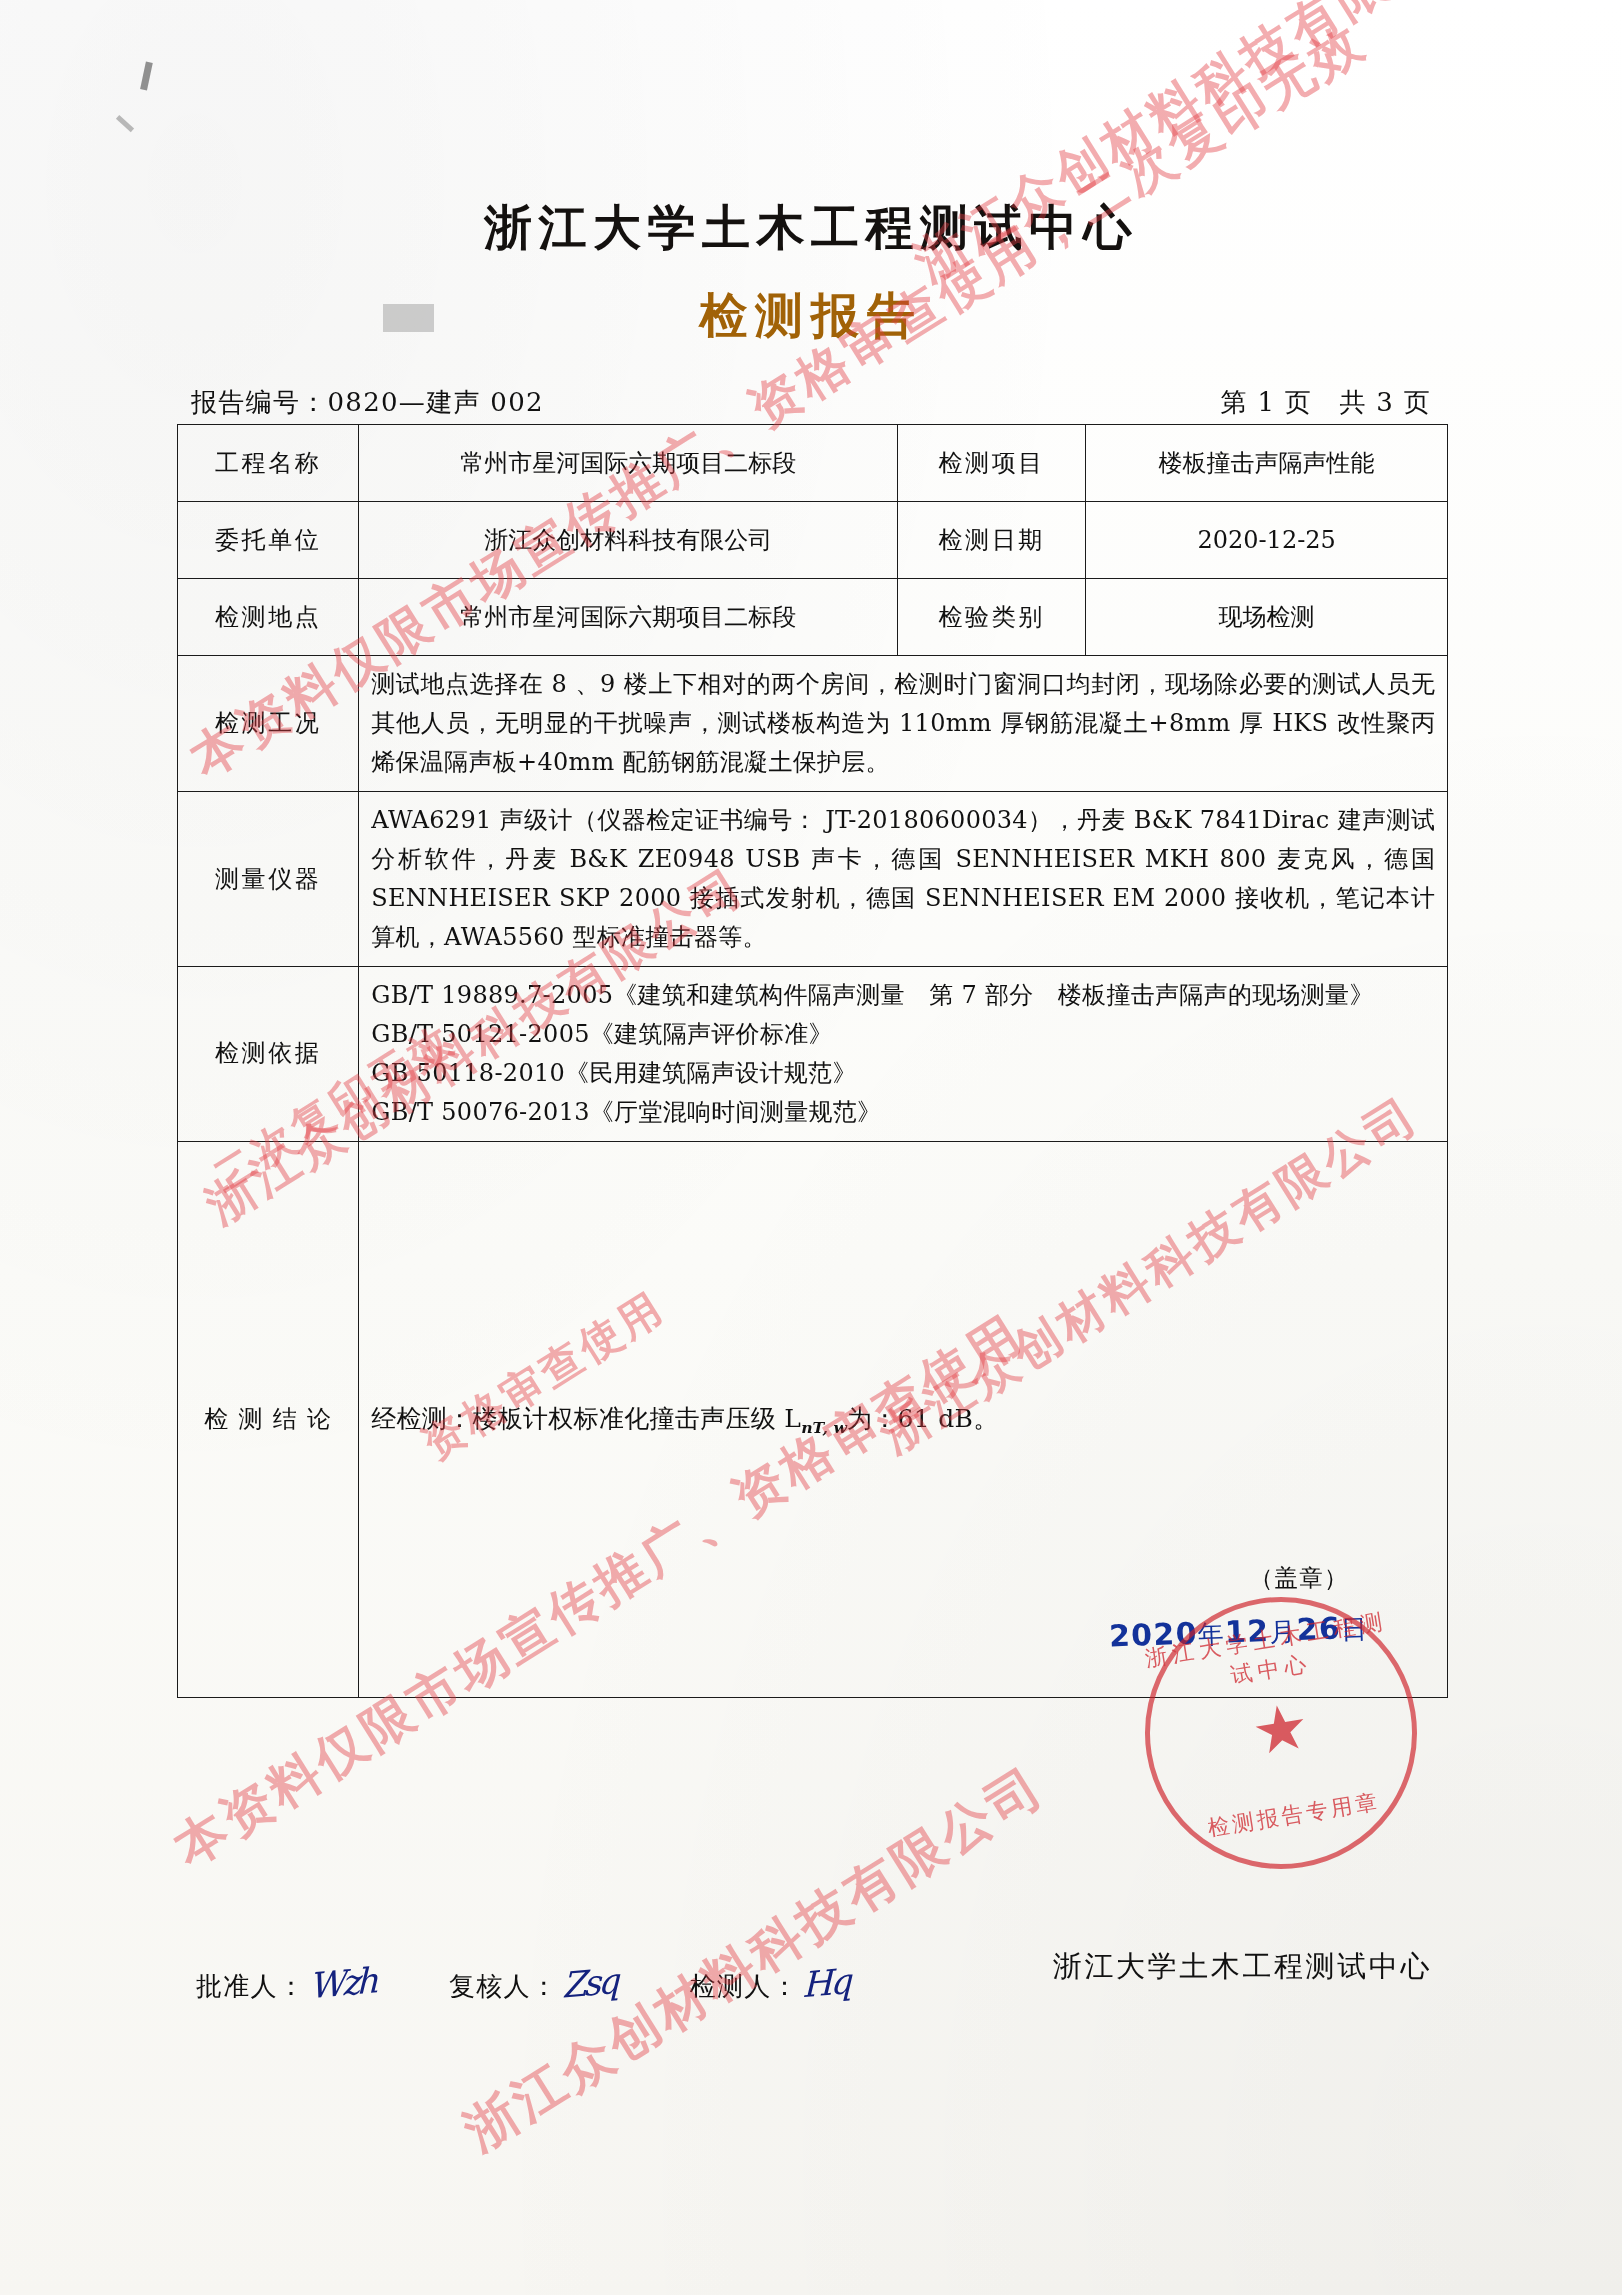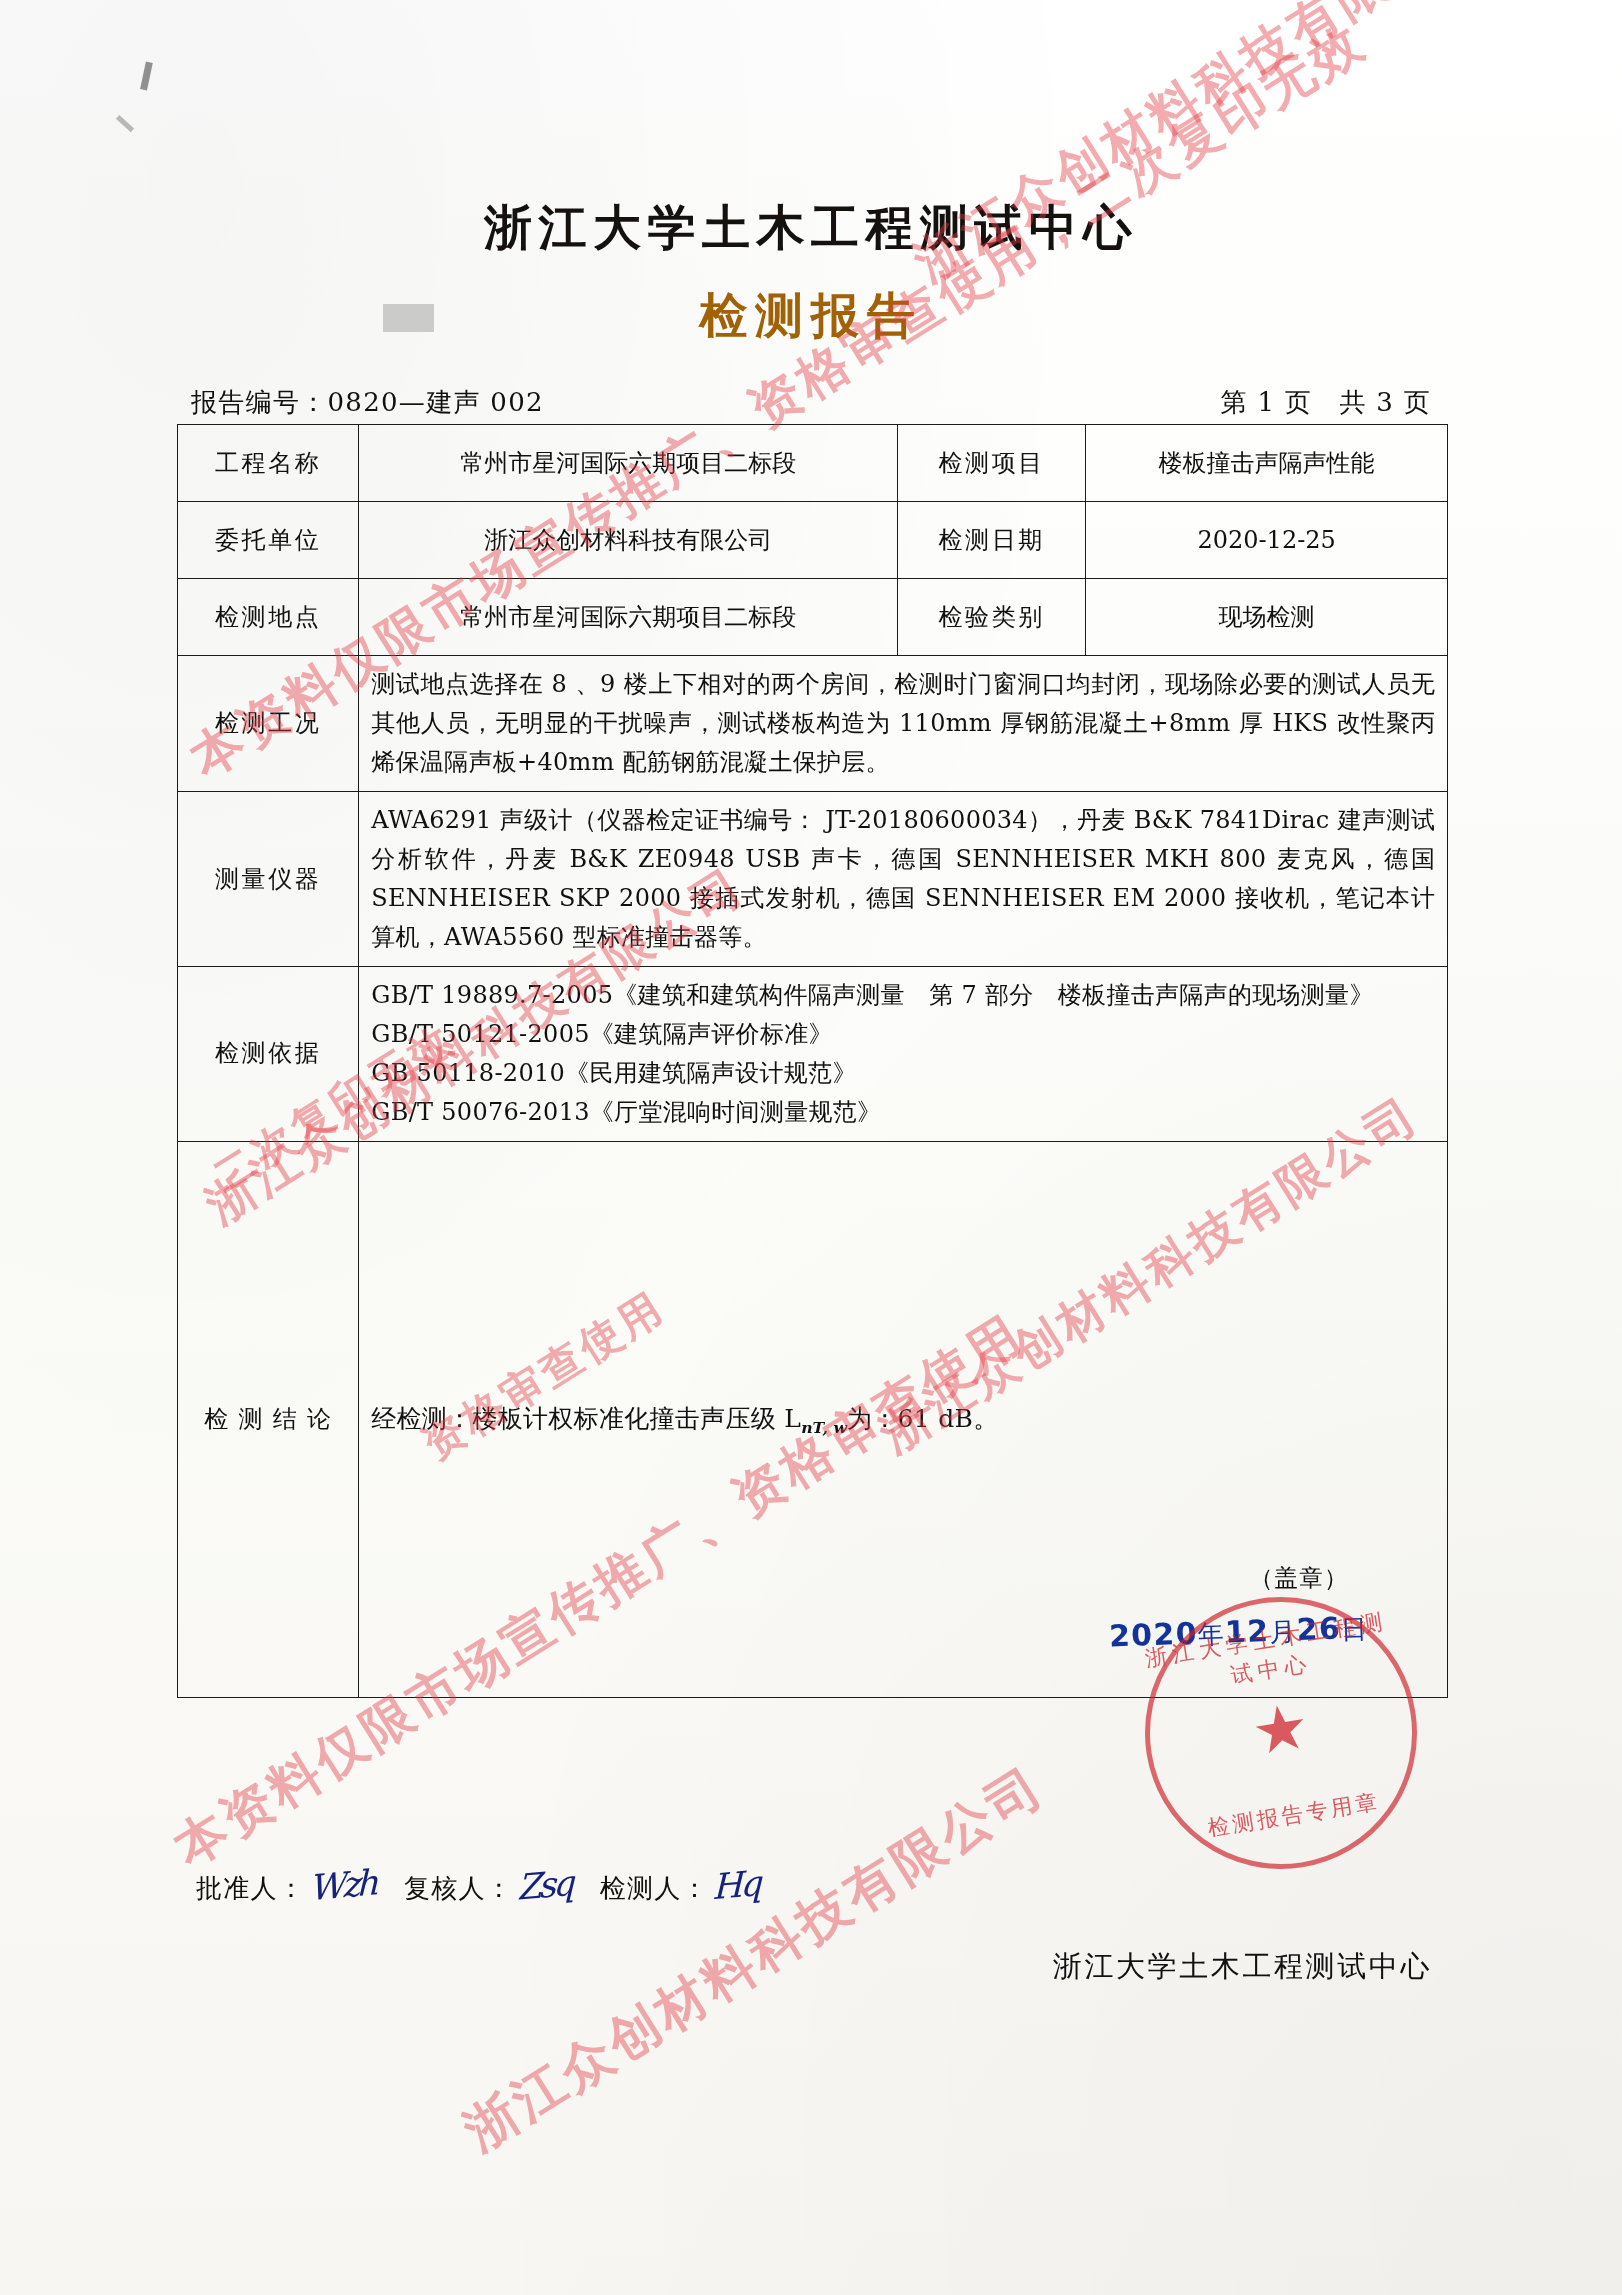--- a/index.html
+++ b/index.html
@@ -160,24 +160,24 @@
   }
   .hand-date .num {
     font-size: 30px;
     font-weight: 700;
   }
 
   
   .sig-row {
     position: absolute;
     left: 196px;
-    top: 1865px;
+    top: 1963px;
     width: 1243px;
     display: flex;
-    gap: 27px;
+    gap: 72px;
     font-size: 26px;
     letter-spacing: 1.3px;
   }
   .sig-item {
     display: flex;
     align-items: baseline;
     white-space: nowrap;
   }
   .sig-script {
     margin-left: 6.5px;

